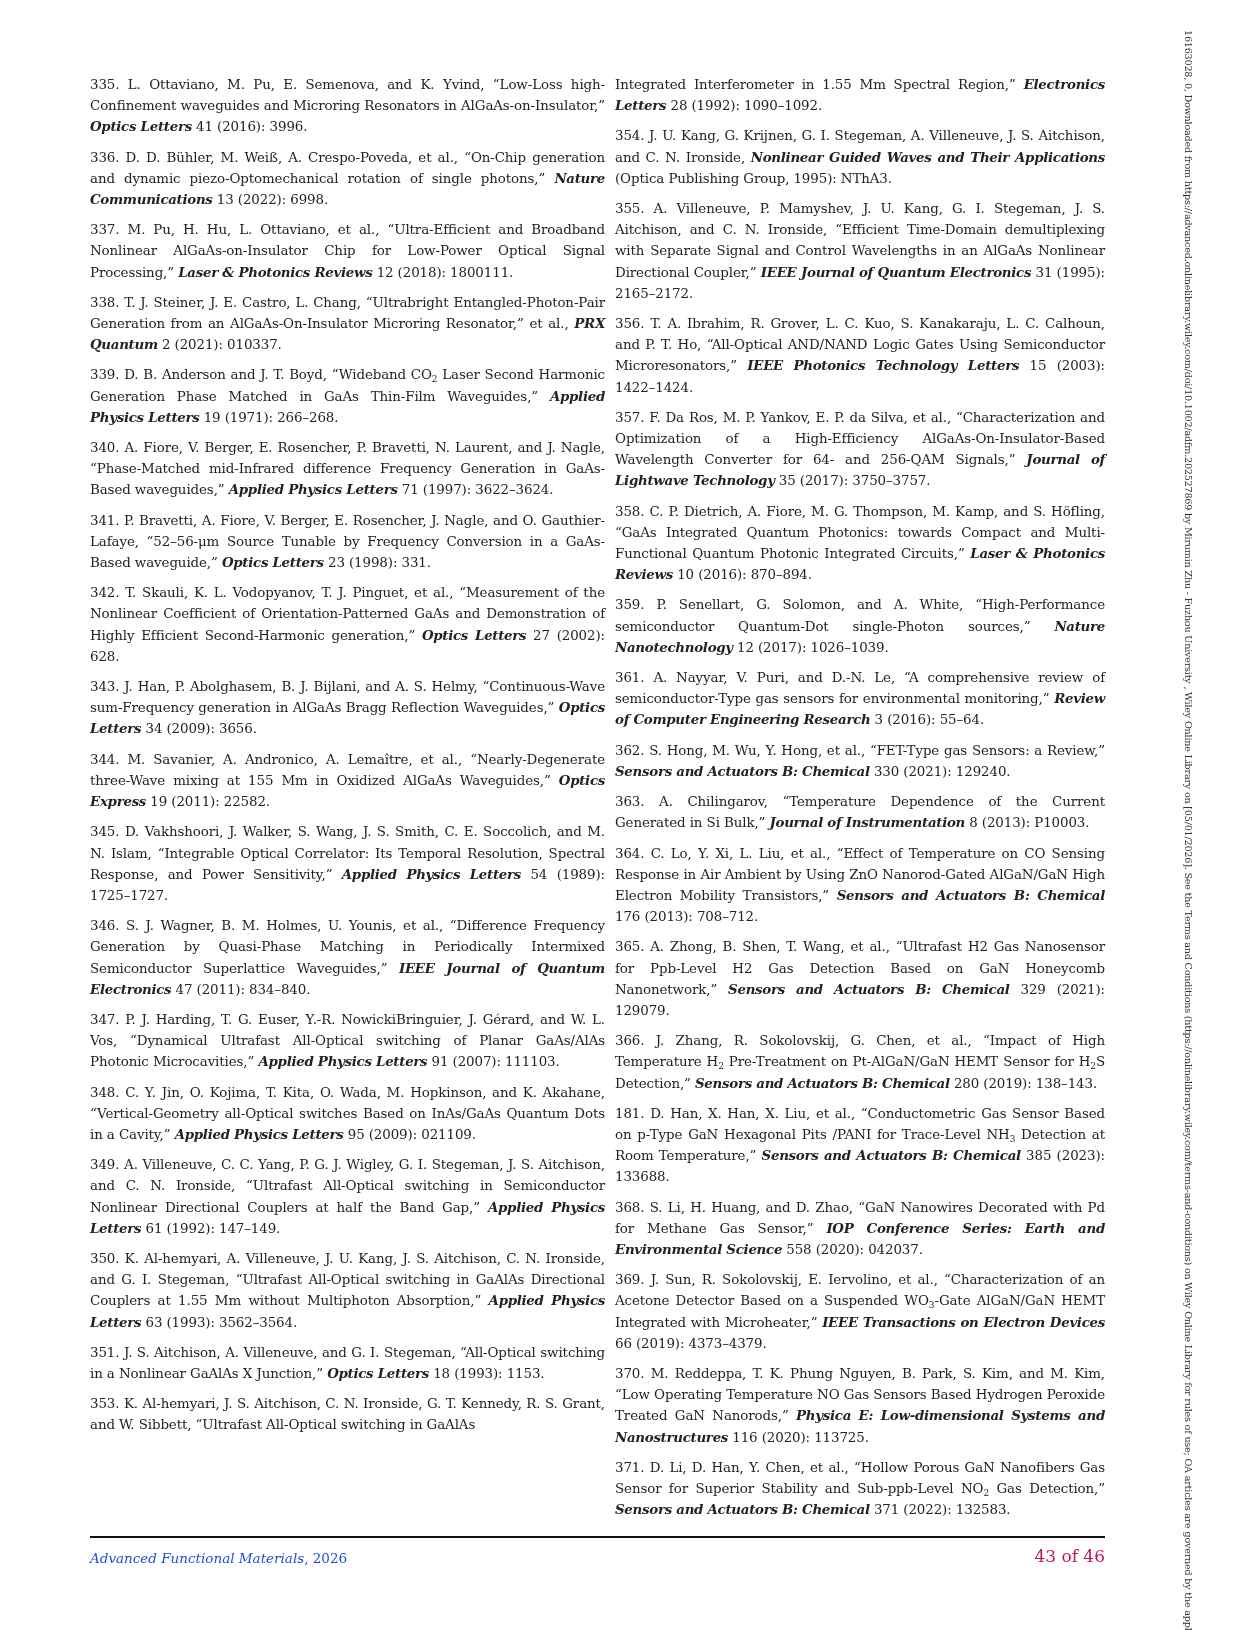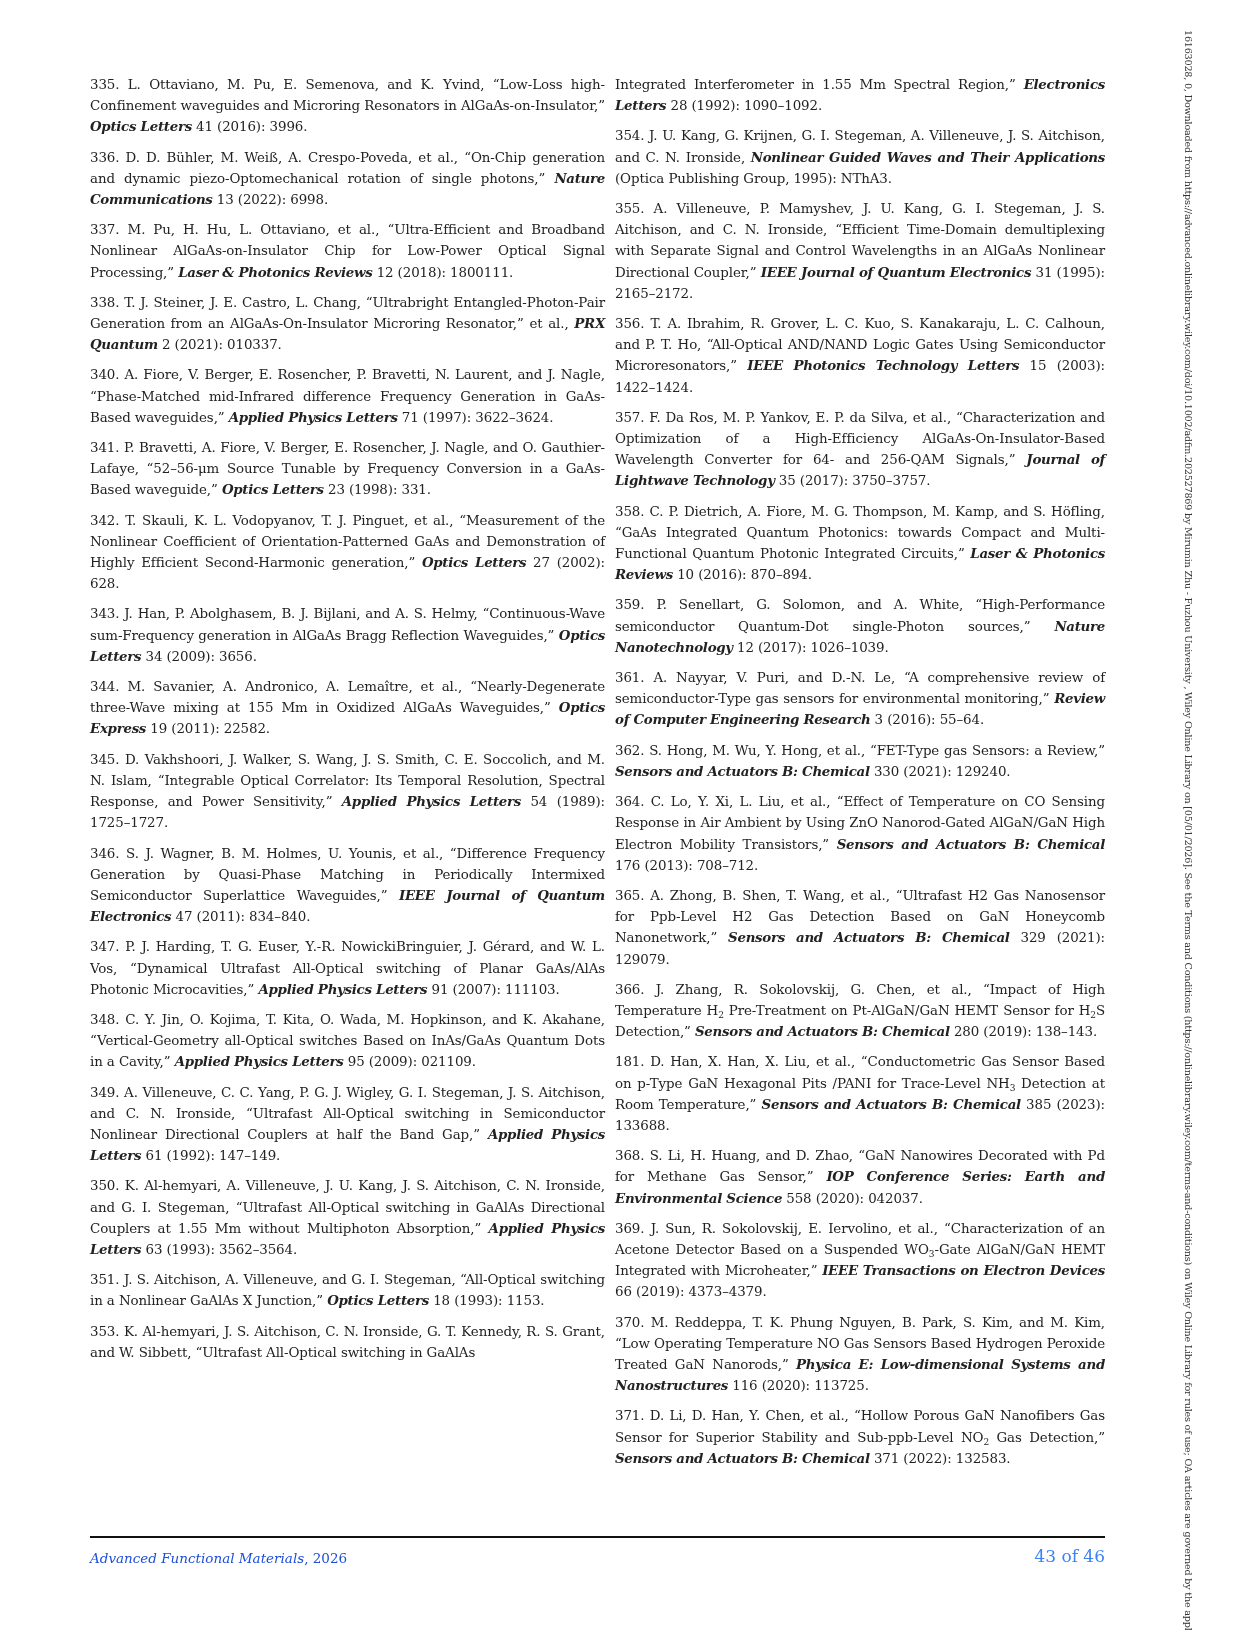--- a/index.html
+++ b/index.html
@@ -7,33 +7,34 @@
          font-family: "DejaVu Serif", "Liberation Serif", serif; color: #222; }
   .col { position: absolute; top: 58px; width: 515px; margin-top: 16px; }
   .col.left { left: 90px; }
   .col.right { left: 615px; width: 490px; }
   .ref { font-size: 13.4px; line-height: 21.2px; text-align: justify; margin: 0 0 9px 0;
          letter-spacing: -0.1px; }
   .ref i { font-style: italic; font-weight: bold; letter-spacing: -0.3px; }
   .ref sub { font-size: 9px; line-height: 0; vertical-align: -3px; }
   .footer-rule { position: absolute; left: 90px; width: 1015px; top: 1536px; height: 2px; background: #111; }
   .footer-journal { position: absolute; left: 90px; top: 1550px; font-size: 13.5px; font-style: italic; color: #1d4ed8; }
-  .footer-page { position: absolute; right: 136px; top: 1546px; font-size: 17px; color: #3b82f6; }
+  .footer-page { position: absolute; right: 136px; top: 1546px; font-size: 17px; color: #be185d; }
   .side-note { position: absolute; left: 1180px; top: 30px; width: 20px; height: 1570px; }
   .side-note span { position: absolute; top: 0; left: 0; transform-origin: 0 0; transform: rotate(90deg) translate(0, -14px);
                     white-space: nowrap; font-size: 9.6px; font-family: "DejaVu Serif", serif; color: #333; letter-spacing: -0.2px; display: block; width: 1560px; }
 </style>
 </head>
 <body>
 
 <div class="col left" id="leftCol">
     <p class="ref"><span>335.</span> <span>L. Ottaviano, M. Pu, E. Semenova, and K. Yvind, “Low-Loss high-Confinement waveguides and Microring Resonators in AlGaAs-on-Insulator,”</span> <i>Optics Letters</i> <span>41 (2016): 3996.</span></p>
     <p class="ref"><span>336.</span> <span>D. D. Bühler, M. Weiß, A. Crespo-Poveda, et al., “On-Chip generation and dynamic piezo-Optomechanical rotation of single photons,”</span> <i>Nature Communications</i> <span>13 (2022): 6998.</span></p>
     <p class="ref"><span>337.</span> <span>M. Pu, H. Hu, L. Ottaviano, et al., “Ultra-Efficient and Broadband Nonlinear AlGaAs-on-Insulator Chip for Low-Power Optical Signal Processing,”</span> <i>Laser &amp; Photonics Reviews</i> <span>12 (2018): 1800111.</span></p>
     <p class="ref"><span>338.</span> <span>T. J. Steiner, J. E. Castro, L. Chang, “Ultrabright Entangled-Photon-Pair Generation from an AlGaAs-On-Insulator Microring Resonator,” et al.,</span> <i>PRX Quantum</i> <span>2 (2021): 010337.</span></p>
+    <p class="ref"><span>339.</span> <span>D. B. Anderson and J. T. Boyd, “Wideband CO</span><sub>2</sub><span> Laser Second Harmonic Generation Phase Matched in GaAs Thin-Film Waveguides,”</span> <i>Applied Physics Letters</i> <span>19 (1971): 266–268.</span></p>
     <p class="ref"><span>340.</span> <span>A. Fiore, V. Berger, E. Rosencher, P. Bravetti, N. Laurent, and J. Nagle, “Phase-Matched mid-Infrared difference Frequency Generation in GaAs-Based waveguides,”</span> <i>Applied Physics Letters</i> <span>71 (1997): 3622–3624.</span></p>
     <p class="ref"><span>341.</span> <span>P. Bravetti, A. Fiore, V. Berger, E. Rosencher, J. Nagle, and O. Gauthier-Lafaye, “52–56-μm Source Tunable by Frequency Conversion in a GaAs-Based waveguide,”</span> <i>Optics Letters</i> <span>23 (1998): 331.</span></p>
     <p class="ref"><span>342.</span> <span>T. Skauli, K. L. Vodopyanov, T. J. Pinguet, et al., “Measurement of the Nonlinear Coefficient of Orientation-Patterned GaAs and Demonstration of Highly Efficient Second-Harmonic generation,”</span> <i>Optics Letters</i> <span>27 (2002): 628.</span></p>
     <p class="ref"><span>343.</span> <span>J. Han, P. Abolghasem, B. J. Bijlani, and A. S. Helmy, “Continuous-Wave sum-Frequency generation in AlGaAs Bragg Reflection Waveguides,”</span> <i>Optics Letters</i> <span>34 (2009): 3656.</span></p>
     <p class="ref"><span>344.</span> <span>M. Savanier, A. Andronico, A. Lemaître, et al., “Nearly-Degenerate three-Wave mixing at 155 Mm in Oxidized AlGaAs Waveguides,”</span> <i>Optics Express</i> <span>19 (2011): 22582.</span></p>
     <p class="ref"><span>345.</span> <span>D. Vakhshoori, J. Walker, S. Wang, J. S. Smith, C. E. Soccolich, and M. N. Islam, “Integrable Optical Correlator: Its Temporal Resolution, Spectral Response, and Power Sensitivity,”</span> <i>Applied Physics Letters</i> <span>54 (1989): 1725–1727.</span></p>
     <p class="ref"><span>346.</span> <span>S. J. Wagner, B. M. Holmes, U. Younis, et al., “Difference Frequency Generation by Quasi-Phase Matching in Periodically Intermixed Semiconductor Superlattice Waveguides,”</span> <i>IEEE Journal of Quantum Electronics</i> <span>47 (2011): 834–840.</span></p>
     <p class="ref"><span>347.</span> <span>P. J. Harding, T. G. Euser, Y.-R. NowickiBringuier, J. Gérard, and W. L. Vos, “Dynamical Ultrafast All-Optical switching of Planar GaAs/AlAs Photonic Microcavities,”</span> <i>Applied Physics Letters</i> <span>91 (2007): 111103.</span></p>
     <p class="ref"><span>348.</span> <span>C. Y. Jin, O. Kojima, T. Kita, O. Wada, M. Hopkinson, and K. Akahane, “Vertical-Geometry all-Optical switches Based on InAs/GaAs Quantum Dots in a Cavity,”</span> <i>Applied Physics Letters</i> <span>95 (2009): 021109.</span></p>
     <p class="ref"><span>349.</span> <span>A. Villeneuve, C. C. Yang, P. G. J. Wigley, G. I. Stegeman, J. S. Aitchison, and C. N. Ironside, “Ultrafast All-Optical switching in Semiconductor Nonlinear Directional Couplers at half the Band Gap,”</span> <i>Applied Physics Letters</i> <span>61 (1992): 147–149.</span></p>
@@ -44,20 +45,21 @@
 <div class="col right" id="rightCol">
     <p class="ref"><span>Integrated Interferometer in 1.55 Mm Spectral Region,”</span> <i>Electronics Letters</i> <span>28 (1992): 1090–1092.</span></p>
     <p class="ref"><span>354.</span> <span>J. U. Kang, G. Krijnen, G. I. Stegeman, A. Villeneuve, J. S. Aitchison, and C. N. Ironside,</span> <i>Nonlinear Guided Waves and Their Applications</i> <span>(Optica Publishing Group, 1995): NThA3.</span></p>
     <p class="ref"><span>355.</span> <span>A. Villeneuve, P. Mamyshev, J. U. Kang, G. I. Stegeman, J. S. Aitchison, and C. N. Ironside, “Efficient Time-Domain demultiplexing with Separate Signal and Control Wavelengths in an AlGaAs Nonlinear Directional Coupler,”</span> <i>IEEE Journal of Quantum Electronics</i> <span>31 (1995): 2165–2172.</span></p>
     <p class="ref"><span>356.</span> <span>T. A. Ibrahim, R. Grover, L. C. Kuo, S. Kanakaraju, L. C. Calhoun, and P. T. Ho, “All-Optical AND/NAND Logic Gates Using Semiconductor Microresonators,”</span> <i>IEEE Photonics Technology Letters</i> <span>15 (2003): 1422–1424.</span></p>
     <p class="ref"><span>357.</span> <span>F. Da Ros, M. P. Yankov, E. P. da Silva, et al., “Characterization and Optimization of a High-Efficiency AlGaAs-On-Insulator-Based Wavelength Converter for 64- and 256-QAM Signals,”</span> <i>Journal of Lightwave Technology</i> <span>35 (2017): 3750–3757.</span></p>
     <p class="ref"><span>358.</span> <span>C. P. Dietrich, A. Fiore, M. G. Thompson, M. Kamp, and S. Höfling, “GaAs Integrated Quantum Photonics: towards Compact and Multi-Functional Quantum Photonic Integrated Circuits,”</span> <i>Laser &amp; Photonics Reviews</i> <span>10 (2016): 870–894.</span></p>
     <p class="ref"><span>359.</span> <span>P. Senellart, G. Solomon, and A. White, “High-Performance semiconductor Quantum-Dot single-Photon sources,”</span> <i>Nature Nanotechnology</i> <span>12 (2017): 1026–1039.</span></p>
     <p class="ref"><span>361.</span> <span>A. Nayyar, V. Puri, and D.-N. Le, “A comprehensive review of semiconductor-Type gas sensors for environmental monitoring,”</span> <i>Review of Computer Engineering Research</i> <span>3 (2016): 55–64.</span></p>
     <p class="ref"><span>362.</span> <span>S. Hong, M. Wu, Y. Hong, et al., “FET-Type gas Sensors: a Review,”</span> <i>Sensors and Actuators B: Chemical</i> <span>330 (2021): 129240.</span></p>
+    <p class="ref"><span>363.</span> <span>A. Chilingarov, “Temperature Dependence of the Current Generated in Si Bulk,”</span> <i>Journal of Instrumentation</i> <span>8 (2013): P10003.</span></p>
     <p class="ref"><span>364.</span> <span>C. Lo, Y. Xi, L. Liu, et al., “Effect of Temperature on CO Sensing Response in Air Ambient by Using ZnO Nanorod-Gated AlGaN/GaN High Electron Mobility Transistors,”</span> <i>Sensors and Actuators B: Chemical</i> <span>176 (2013): 708–712.</span></p>
     <p class="ref"><span>365.</span> <span>A. Zhong, B. Shen, T. Wang, et al., “Ultrafast H2 Gas Nanosensor for Ppb-Level H2 Gas Detection Based on GaN Honeycomb Nanonetwork,”</span> <i>Sensors and Actuators B: Chemical</i> <span>329 (2021): 129079.</span></p>
     <p class="ref"><span>366.</span> <span>J. Zhang, R. Sokolovskij, G. Chen, et al., “Impact of High Temperature H</span><sub>2</sub><span> Pre-Treatment on Pt-AlGaN/GaN HEMT Sensor for H</span><sub>2</sub><span>S Detection,”</span> <i>Sensors and Actuators B: Chemical</i> <span>280 (2019): 138–143.</span></p>
     <p class="ref"><span>181.</span> <span>D. Han, X. Han, X. Liu, et al., “Conductometric Gas Sensor Based on p-Type GaN Hexagonal Pits /PANI for Trace-Level NH</span><sub>3</sub><span> Detection at Room Temperature,”</span> <i>Sensors and Actuators B: Chemical</i> <span>385 (2023): 133688.</span></p>
     <p class="ref"><span>368.</span> <span>S. Li, H. Huang, and D. Zhao, “GaN Nanowires Decorated with Pd for Methane Gas Sensor,”</span> <i>IOP Conference Series: Earth and Environmental Science</i> <span>558 (2020): 042037.</span></p>
     <p class="ref"><span>369.</span> <span>J. Sun, R. Sokolovskij, E. Iervolino, et al., “Characterization of an Acetone Detector Based on a Suspended WO</span><sub>3</sub><span>-Gate AlGaN/GaN HEMT Integrated with Microheater,”</span> <i>IEEE Transactions on Electron Devices</i> <span>66 (2019): 4373–4379.</span></p>
     <p class="ref"><span>370.</span> <span>M. Reddeppa, T. K. Phung Nguyen, B. Park, S. Kim, and M. Kim, “Low Operating Temperature NO Gas Sensors Based Hydrogen Peroxide Treated GaN Nanorods,”</span> <i>Physica E: Low-dimensional Systems and Nanostructures</i> <span>116 (2020): 113725.</span></p>
     <p class="ref"><span>371.</span> <span>D. Li, D. Han, Y. Chen, et al., “Hollow Porous GaN Nanofibers Gas Sensor for Superior Stability and Sub-ppb-Level NO</span><sub>2</sub><span> Gas Detection,”</span> <i>Sensors and Actuators B: Chemical</i> <span>371 (2022): 132583.</span></p>
   </div>
 

